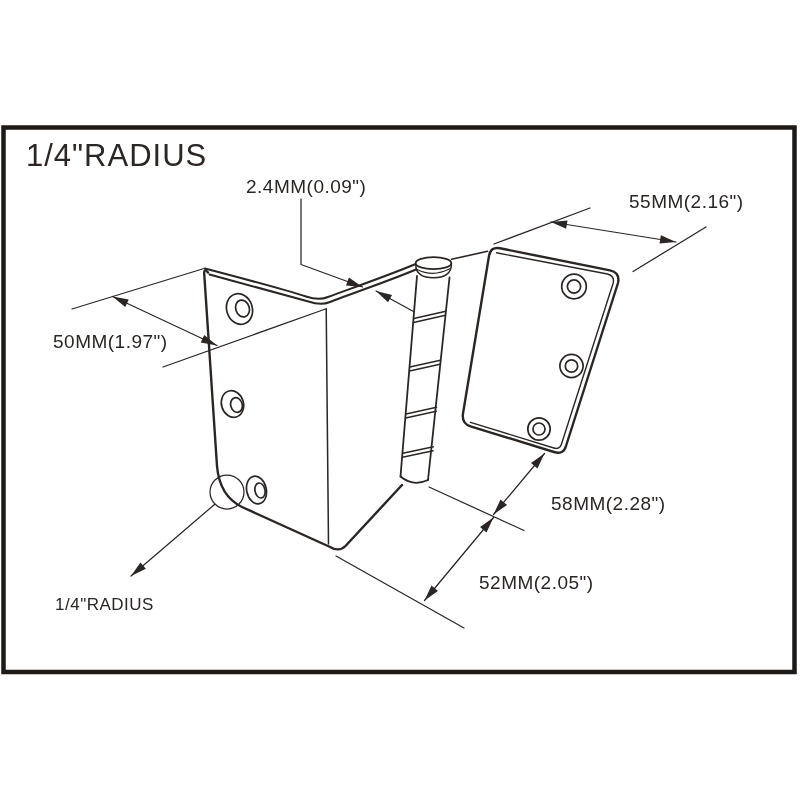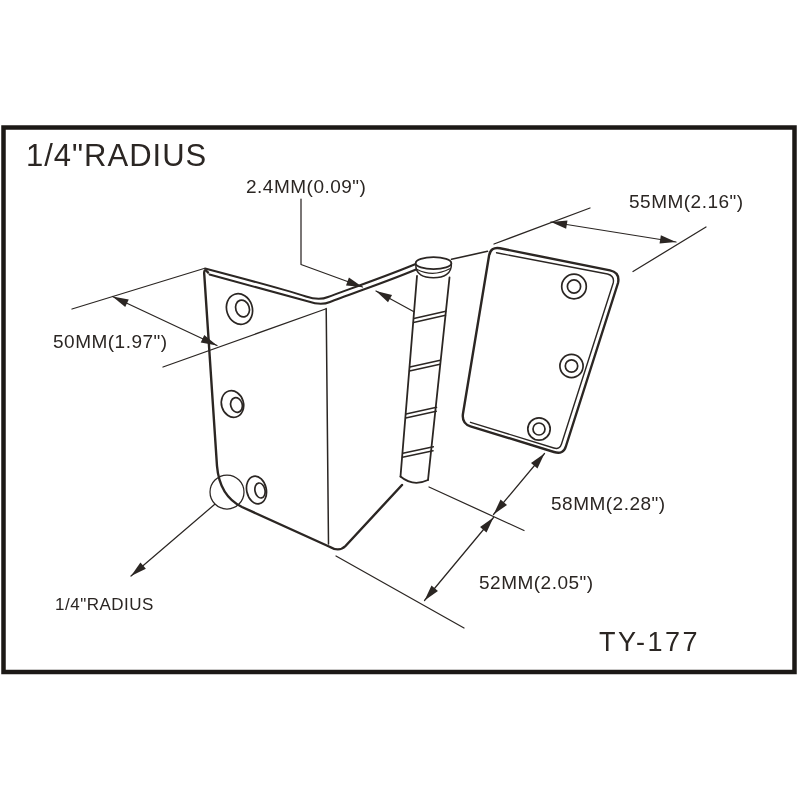--- a/index.html
+++ b/index.html
@@ -148,15 +148,14 @@
     </g>
   </svg>
 
   <div class="lbl lbl-big" style="left:26px;  top:140px;">1/4"RADIUS</div>
   <div class="lbl lbl-dim" style="left:246px; top:177px;">2.4MM(0.09")</div>
   <div class="lbl lbl-dim" style="left:629px; top:192px;">55MM(2.16")</div>
   <div class="lbl lbl-dim" style="left:53px;  top:332px;">50MM(1.97")</div>
   <div class="lbl lbl-dim" style="left:551px; top:494px;">58MM(2.28")</div>
   <div class="lbl lbl-dim" style="left:479px; top:573px;">52MM(2.05")</div>
   <div class="lbl lbl-small" style="left:55px; top:596px;">1/4"RADIUS</div>
-  <div class="lbl lbl-part" style="left:599px; top:629px;">TY-177</div>
 
 </div>
 
 </body></html>

